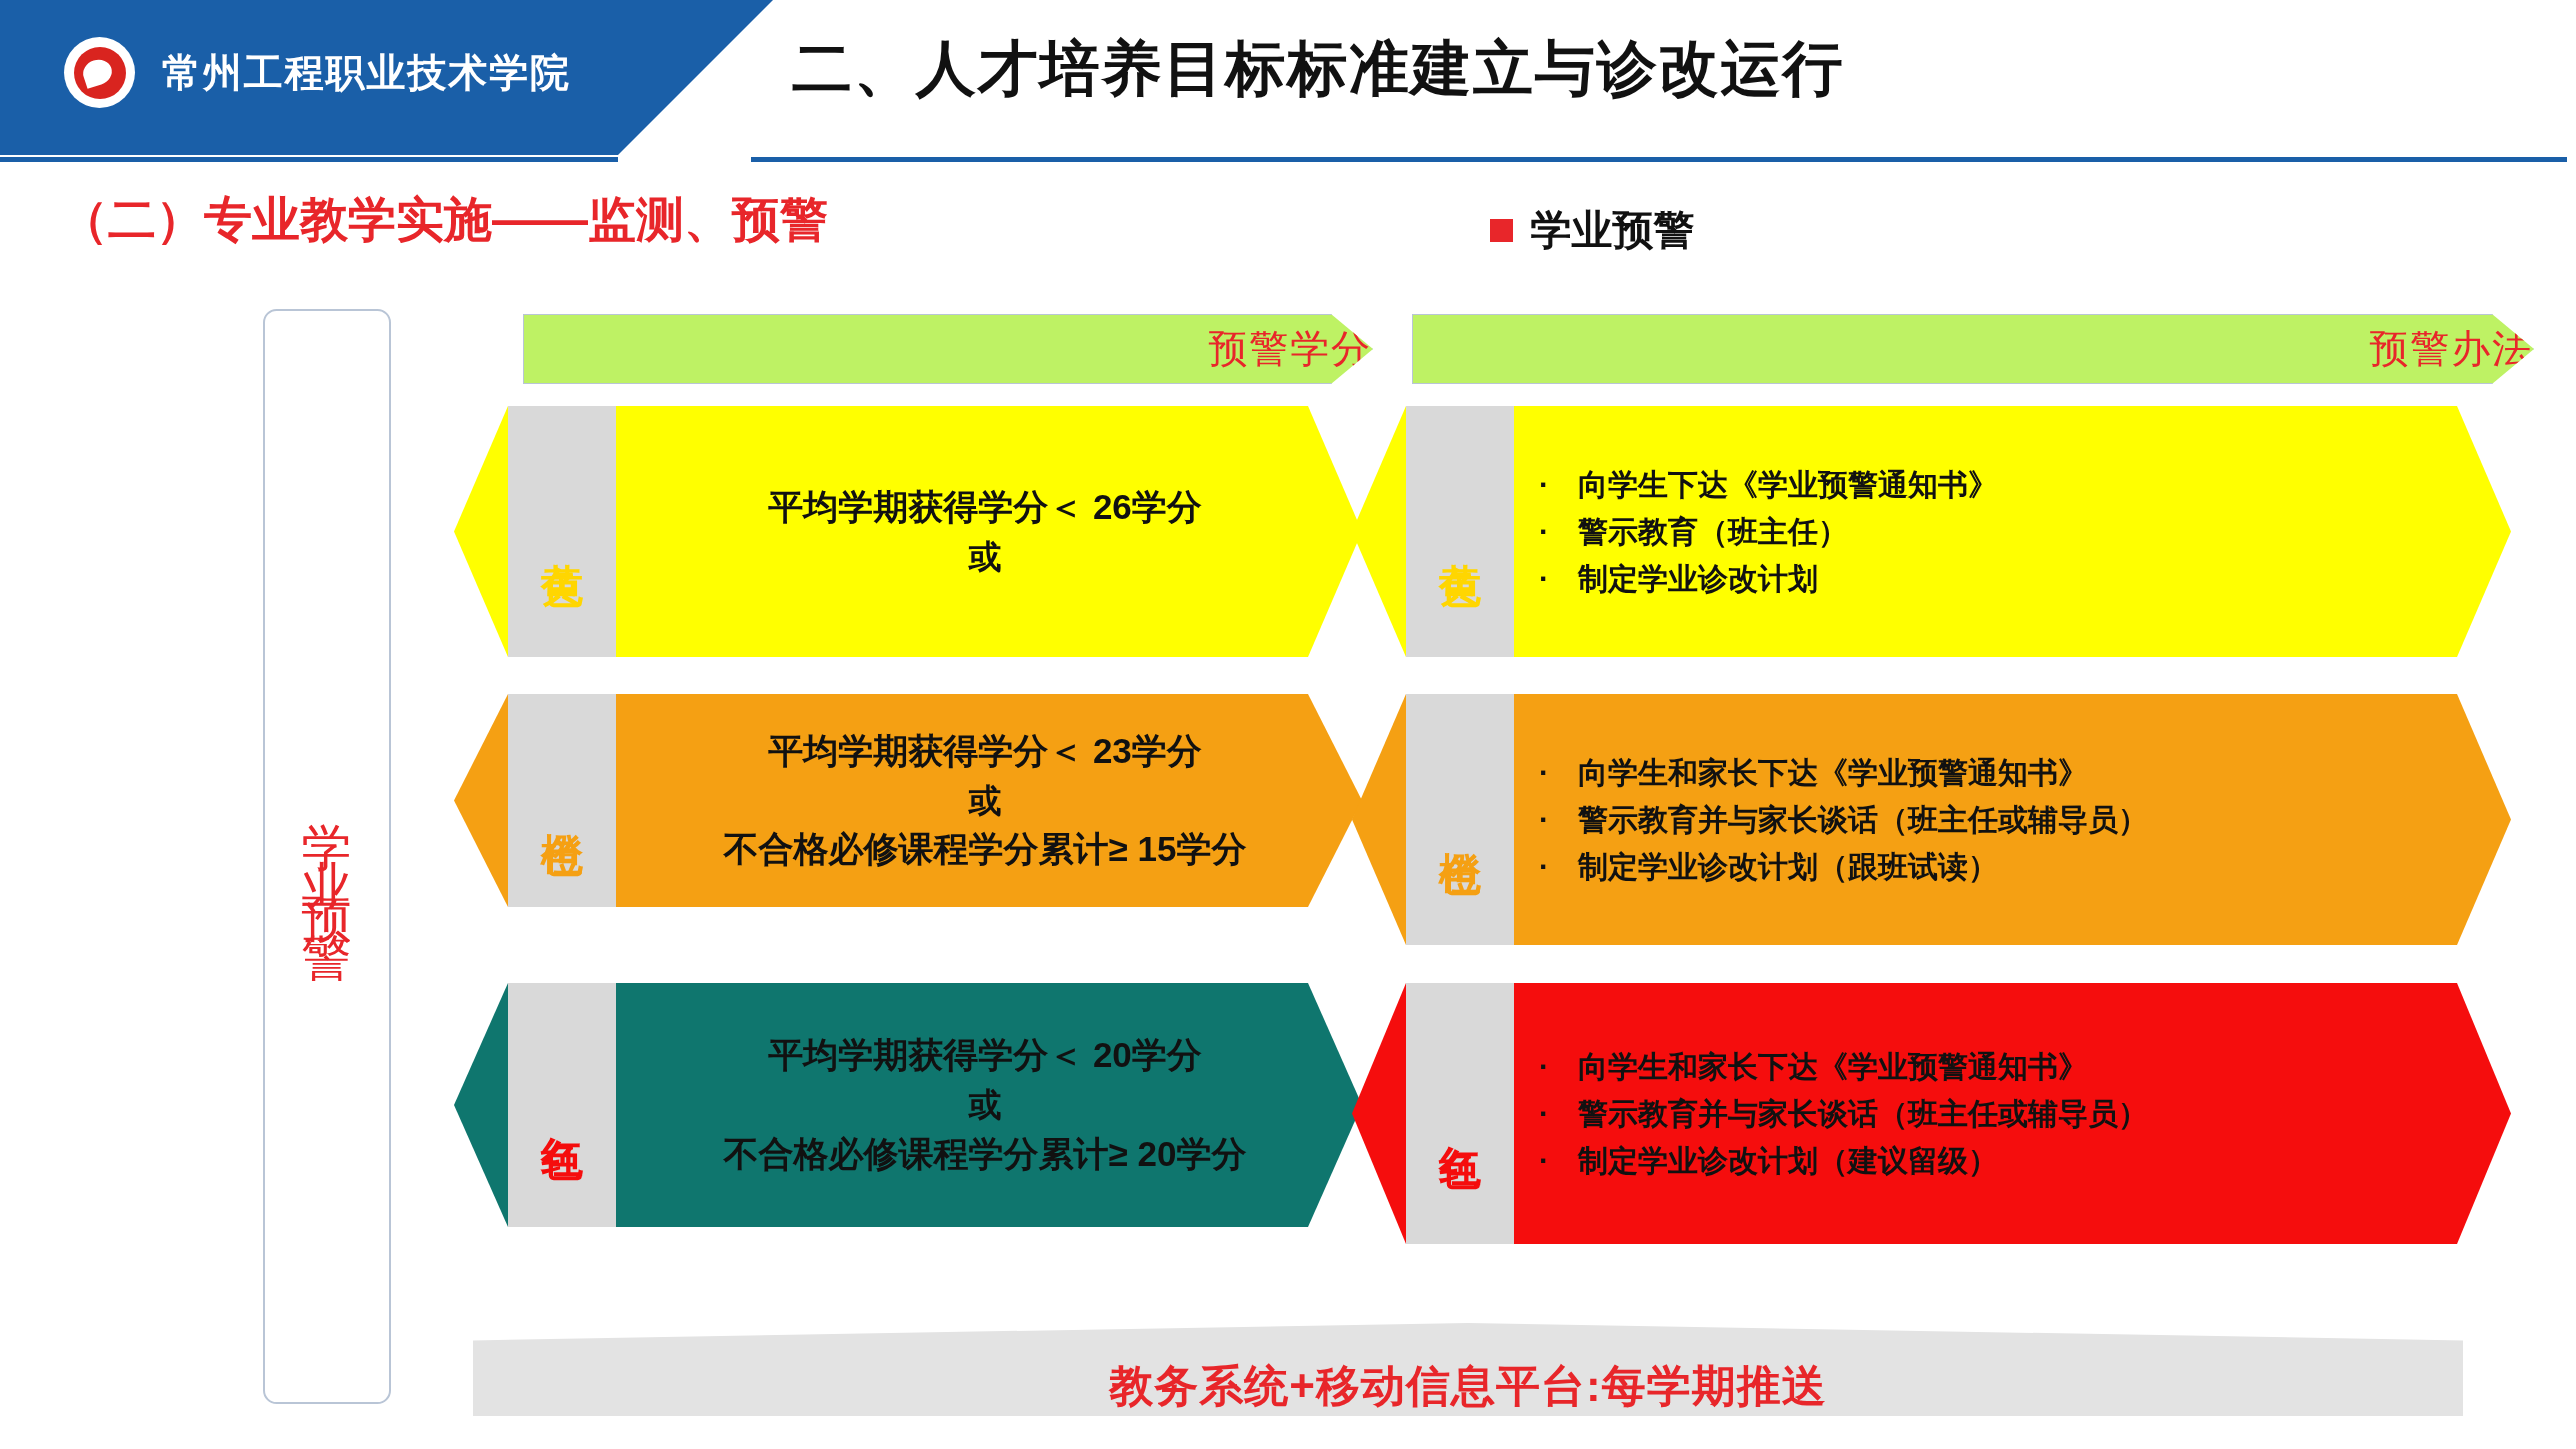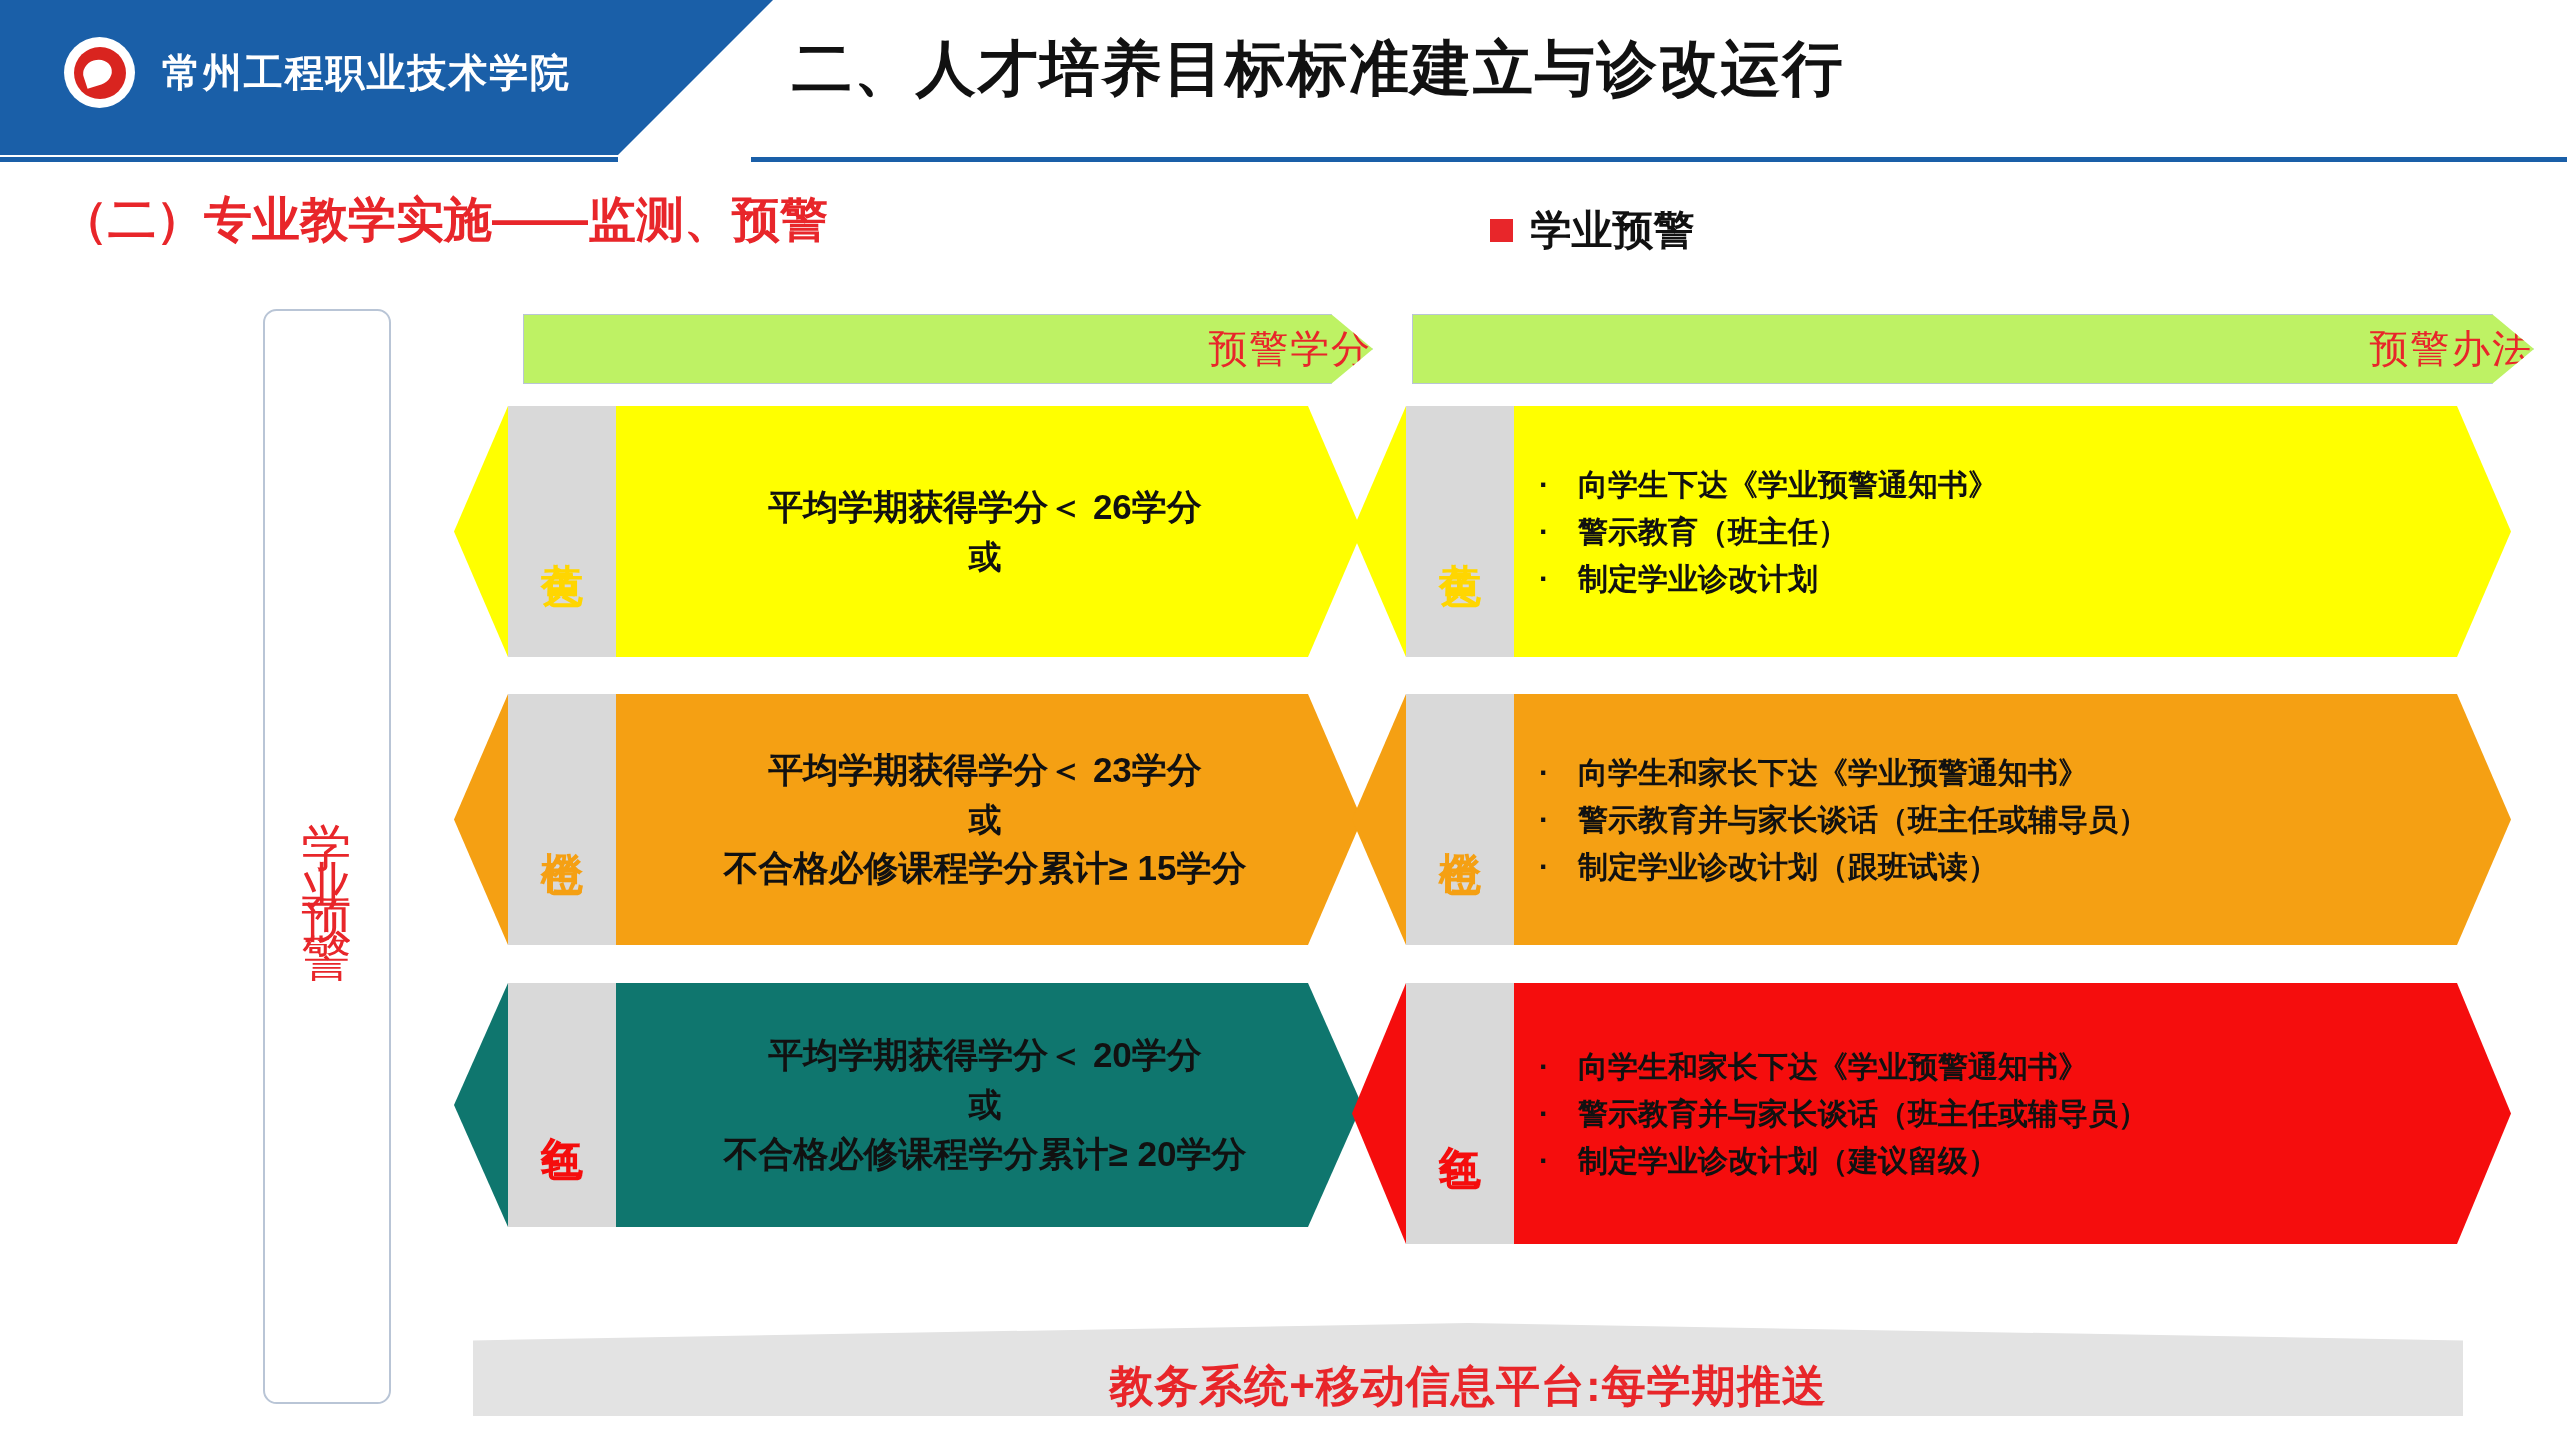--- a/index.html
+++ b/index.html
@@ -236,21 +236,21 @@
     font-size: 30px;
   }
 
   
   #row-credit-yellow { top: 406px; left: 454px; width: 908px; height: 251px; background: #ffff00; }
   #row-method-yellow { top: 406px; left: 1352px; width: 1159px; height: 251px; background: #ffff00; }
   #row-credit-yellow .chev-tag span,
   #row-method-yellow .chev-tag span { color: #ffd600; }
 
   
-  #row-credit-orange { top: 694px; left: 454px; width: 908px; height: 251px; background: #f5a013; }
+  #row-credit-orange { top: 694px; left: 454px; width: 908px; height: 213px; background: #f5a013; }
   #row-method-orange { top: 694px; left: 1352px; width: 1159px; height: 251px; background: #f5a013; }
   #row-credit-orange .chev-tag span,
   #row-method-orange .chev-tag span { color: #f5a013; }
 
   
   #row-credit-red { top: 983px; left: 454px; width: 908px; height: 244px; background: #0f766e; }
   #row-method-red { top: 983px; left: 1352px; width: 1159px; height: 261px; background: #f50d0d; }
   #row-credit-red .chev-tag span,
   #row-method-red .chev-tag span { color: #f50d0d; }
   #row-credit-red .credit-lines { color: #111111; }

